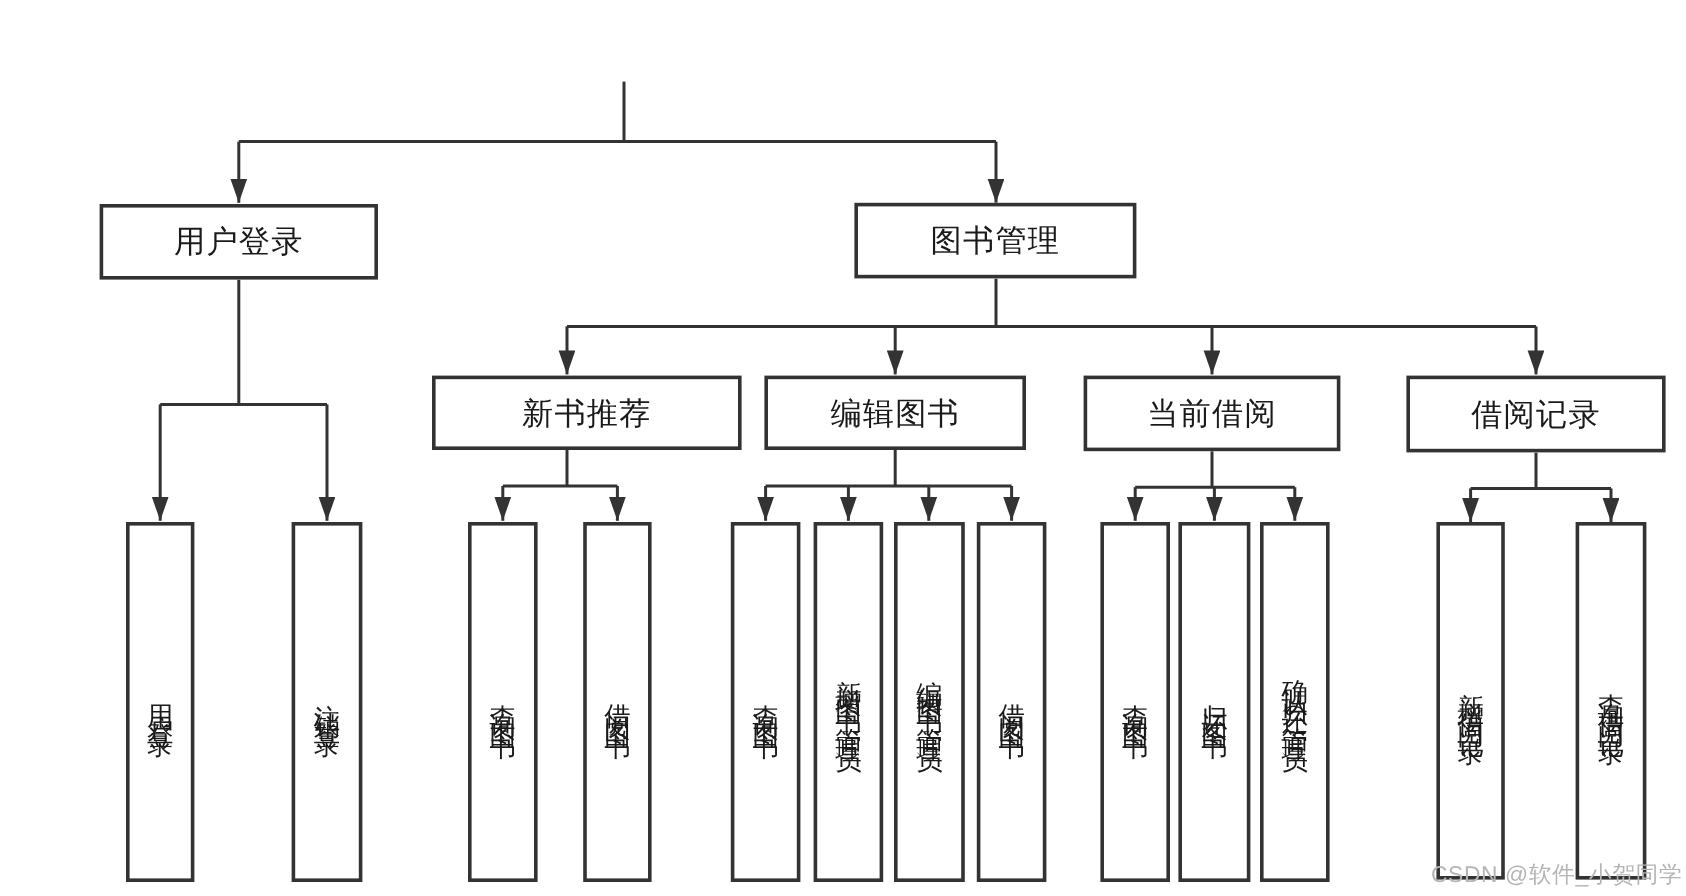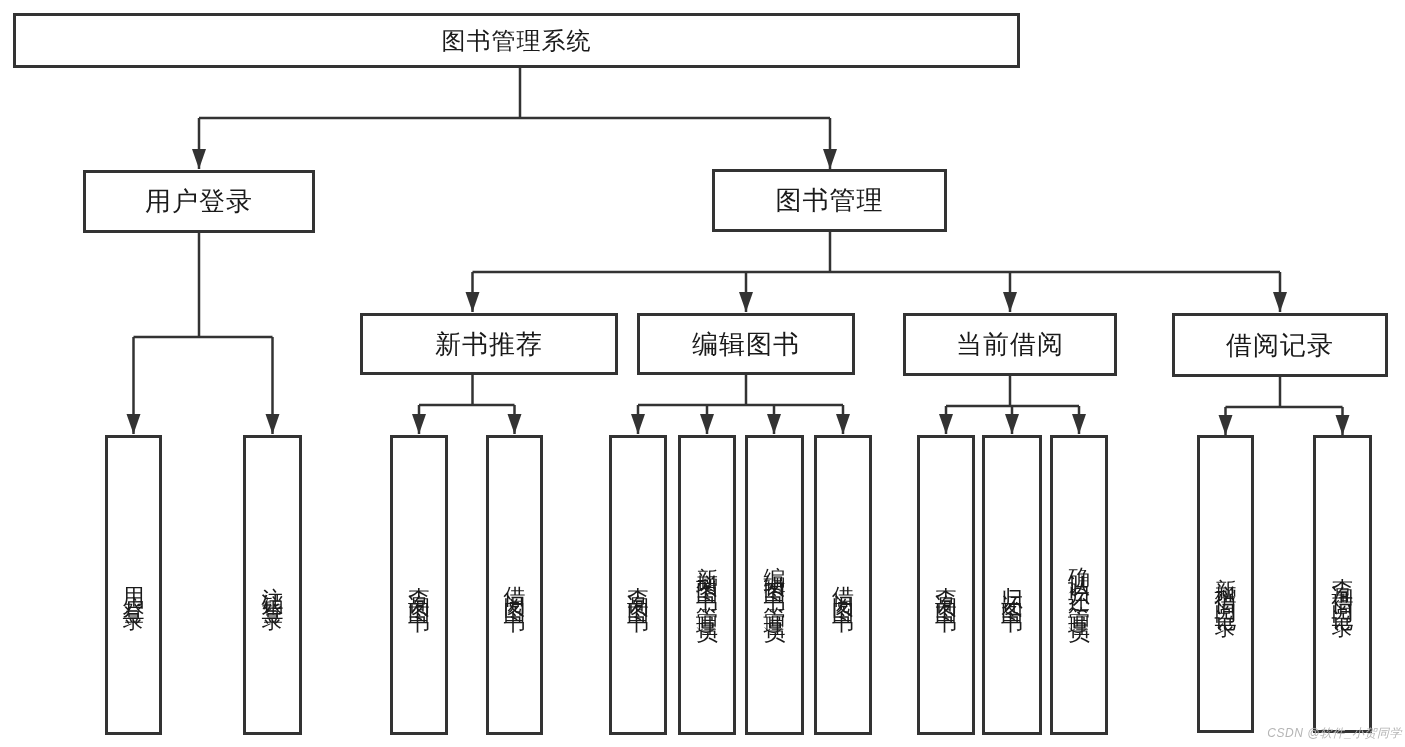--- a/index.html
+++ b/index.html
@@ -34,25 +34,24 @@
     writing-mode:vertical-rl;
     text-orientation:mixed;
     font-size:22px;
     letter-spacing:8px;
     line-height:1;
     white-space:nowrap;
   }
   .watermark{
     position:absolute;
     right:3px;bottom:5px;
-    font-size:12px;
+    font-size:19px;
     color:var(--watermark);
     letter-spacing:0.5px;
     white-space:nowrap;
-    font-style:italic;
   }
 </style>
 </head>
 <body>
 
 <div class="canvas">
 
   <svg class="wires" viewBox="0 0 1405 747" xmlns="http://www.w3.org/2000/svg">
     <defs>
       <marker id="ah" markerUnits="userSpaceOnUse" markerWidth="22" markerHeight="16" refX="20" refY="7" orient="auto">
@@ -108,23 +107,20 @@
     </g>
 
     <g>
       <path d="M1280,377 L1280,407"></path>
       <path d="M1225.5,407 L1342.5,407"></path>
       <path d="M1225.5,407 L1225.5,435" marker-end="url(#ah)"></path>
       <path d="M1342.5,407 L1342.5,435" marker-end="url(#ah)"></path>
     </g>
   </svg>
 
-  <div class="box root" style="left:13px;top:13px;width:1007px;height:55px">
-    <span class="hlabel">图书管理系统</span>
-  </div>
 
   <div class="box" style="left:83px;top:170px;width:232px;height:63px">
     <span class="hlabel">用户登录</span>
   </div>
   <div class="box" style="left:712px;top:169px;width:235px;height:63px">
     <span class="hlabel">图书管理</span>
   </div>
 
   <div class="box" style="left:360px;top:313px;width:258px;height:62px">
     <span class="hlabel">新书推荐</span>

